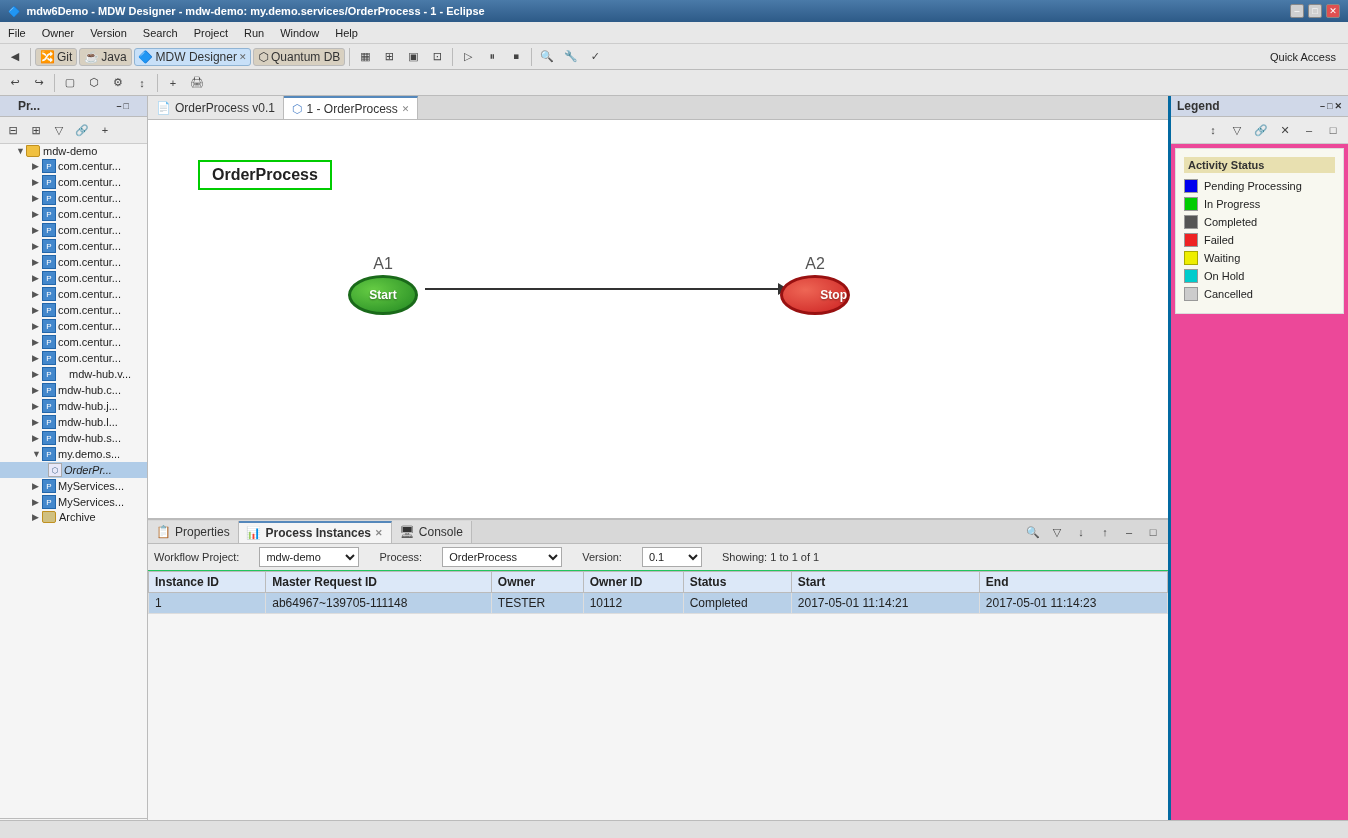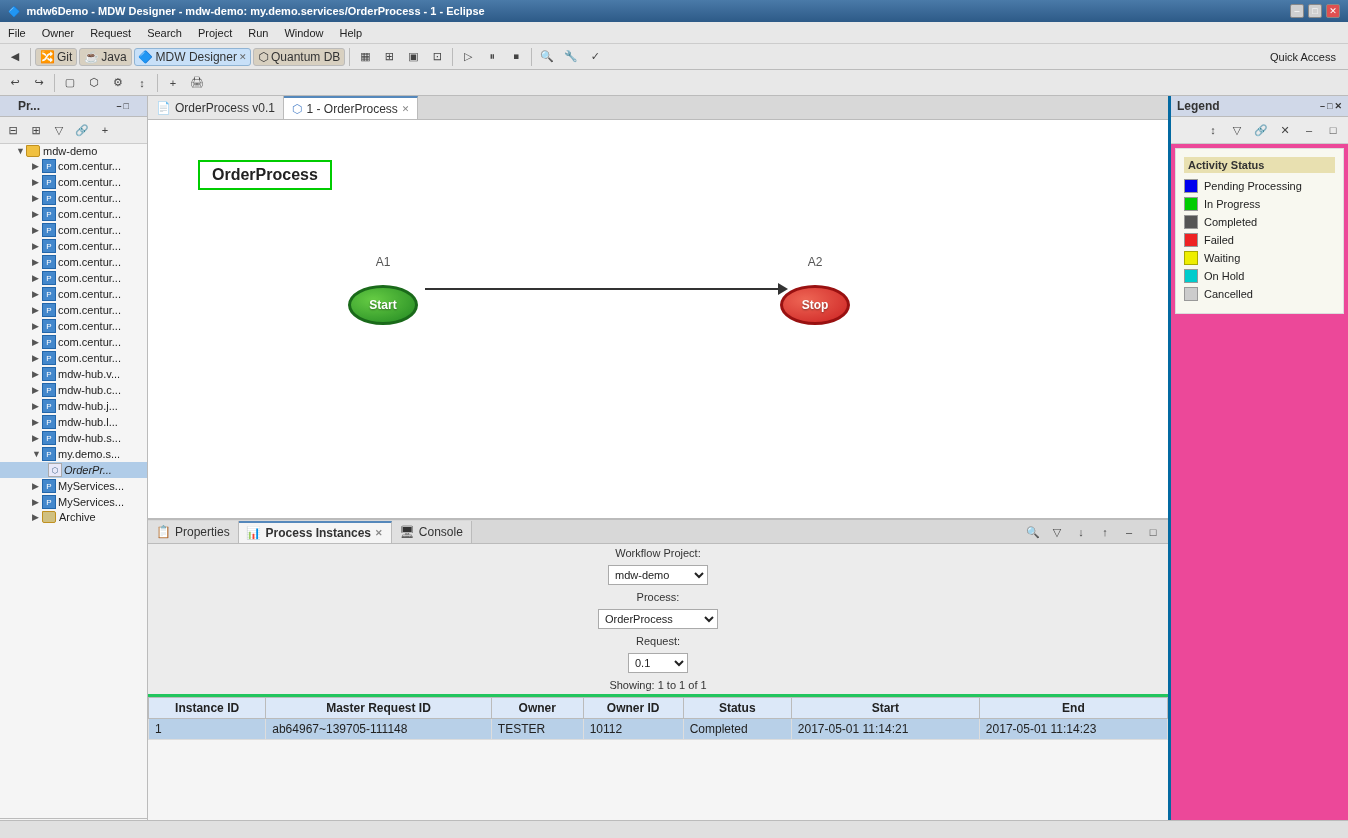--- a/index.html
+++ b/index.html
@@ -194,42 +194,43 @@
     }
 
     
     .activity-node {
       position: absolute;
       display: flex;
       flex-direction: column;
       align-items: center;
     }
     .activity-label {
-      font-size: 12px;
+      font-size: 16px;
       color: #555;
-      margin-bottom: 16px;
+      margin-bottom: 2px;
     }
     .activity-ellipse {
       border-radius: 50%;
       display: flex; align-items: center; justify-content: center;
       font-size: 13px;
       font-weight: bold;
       color: white;
       border: 3px solid #333;
       text-shadow: 0 1px 2px rgba(0,0,0,0.4);
     }
     .activity-ellipse.start {
       width: 70px; height: 40px;
       background: radial-gradient(ellipse at 35% 35%, #66cc44, #228822);
       border-color: #1a6a1a;
     }
     .activity-ellipse.stop {
       width: 70px; height: 40px;
       background: radial-gradient(ellipse at 35% 35%, #ee6655, #cc2222);
       border-color: #991111;
+      justify-content: flex-end;
     }
     
     .arrow-line {
       position: absolute;
       top: 168px;
       left: 277px;
       width: 357px;
       height: 2px;
       background: #333;
     }
@@ -274,24 +275,23 @@
       border-top: 2px solid #5588bb;
       font-weight: bold;
     }
     .bottom-tab-close { font-size: 9px; color: #888; }
 
     
     .bottom-toolbar {
       display: flex; align-items: center;
       padding: 3px 6px;
       background: #ececec;
-      border-bottom: 3px solid #22c55e;
-      gap: 6px;
+      border-bottom: 1px solid #22c55e;
+      gap: 20px;
       flex-wrap: nowrap;
-      flex-direction: column;
     }
     .field-label { font-size: 11px; color: #333; white-space: nowrap; }
     .field-select {
       height: 20px;
       font-size: 11px;
       border: 1px solid #aaa;
       background: white;
       color: #222;
       padding: 0 2px;
     }
@@ -299,21 +299,21 @@
     
     .instance-table {
       width: 100%;
       border-collapse: collapse;
       font-size: 11px;
     }
     .instance-table th {
       background: #dce8f8;
       border: 1px solid #bbb;
       padding: 3px 6px;
-      text-align: center;
+      text-align: left;
       font-weight: bold;
       color: #222;
     }
     .instance-table td {
       border: 1px solid #ddd;
       padding: 3px 6px;
       color: #222;
     }
     .instance-table tr:nth-child(even) td { background: #f0f4f8; }
     .instance-table tr.selected td { background: #b8d0e8; }
@@ -412,21 +412,21 @@
   <div class="title-bar-controls">
     <div class="title-btn minimize">–</div>
     <div class="title-btn maximize">□</div>
     <div class="title-btn close">✕</div>
   </div>
 </div>
 
 <div class="menu-bar">
   <div class="menu-item">File</div>
   <div class="menu-item">Owner</div>
-  <div class="menu-item">Request</div>
+  <div class="menu-item">Version</div>
   <div class="menu-item">Search</div>
   <div class="menu-item">Project</div>
   <div class="menu-item">Run</div>
   <div class="menu-item">Window</div>
   <div class="menu-item">Help</div>
 </div>
 
 <div class="toolbar">
   <div class="toolbar-btn">◀</div>
   <div class="toolbar-separator"></div>
@@ -591,21 +591,21 @@
           <span class="tree-indent"></span>
         <span class="tree-chevron">▶</span>
         <span class="package-icon">P</span>
         <span class="tree-label" style="margin-left:2px;">com.centur...</span>
       </div>
       <div class="tree-item">
         <span class="tree-indent"></span>
           <span class="tree-indent"></span>
         <span class="tree-chevron">▶</span>
         <span class="package-icon">P</span>
-        <span class="tree-label" style="margin-left:2px;">mdw-hub.v...</span>
+        <span class="tree-label" style="margin-left:13px;">mdw-hub.v...</span>
       </div>
       <div class="tree-item">
         <span class="tree-indent"></span>
           <span class="tree-indent"></span>
         <span class="tree-chevron">▶</span>
         <span class="package-icon">P</span>
         <span class="tree-label" style="margin-left:2px;">mdw-hub.c...</span>
       </div>
       <div class="tree-item">
         <span class="tree-indent"></span>
@@ -735,21 +735,21 @@
 
         <div class="bottom-toolbar">
           <span class="field-label">Workflow Project:</span>
           <select class="field-select" style="width:100px;">
             <option>mdw-demo</option>
           </select>
           <span class="field-label">Process:</span>
           <select class="field-select" style="width:120px;">
             <option>OrderProcess</option>
           </select>
-          <span class="field-label">Request:</span>
+          <span class="field-label">Version:</span>
           <select class="field-select" style="width:60px;">
             <option>0.1</option>
           </select>
           <span class="field-label">Showing: 1 to 1 of 1</span>
         </div>
 
         <div class="table-wrapper">
           <table class="instance-table">
             <thead>
               <tr>

